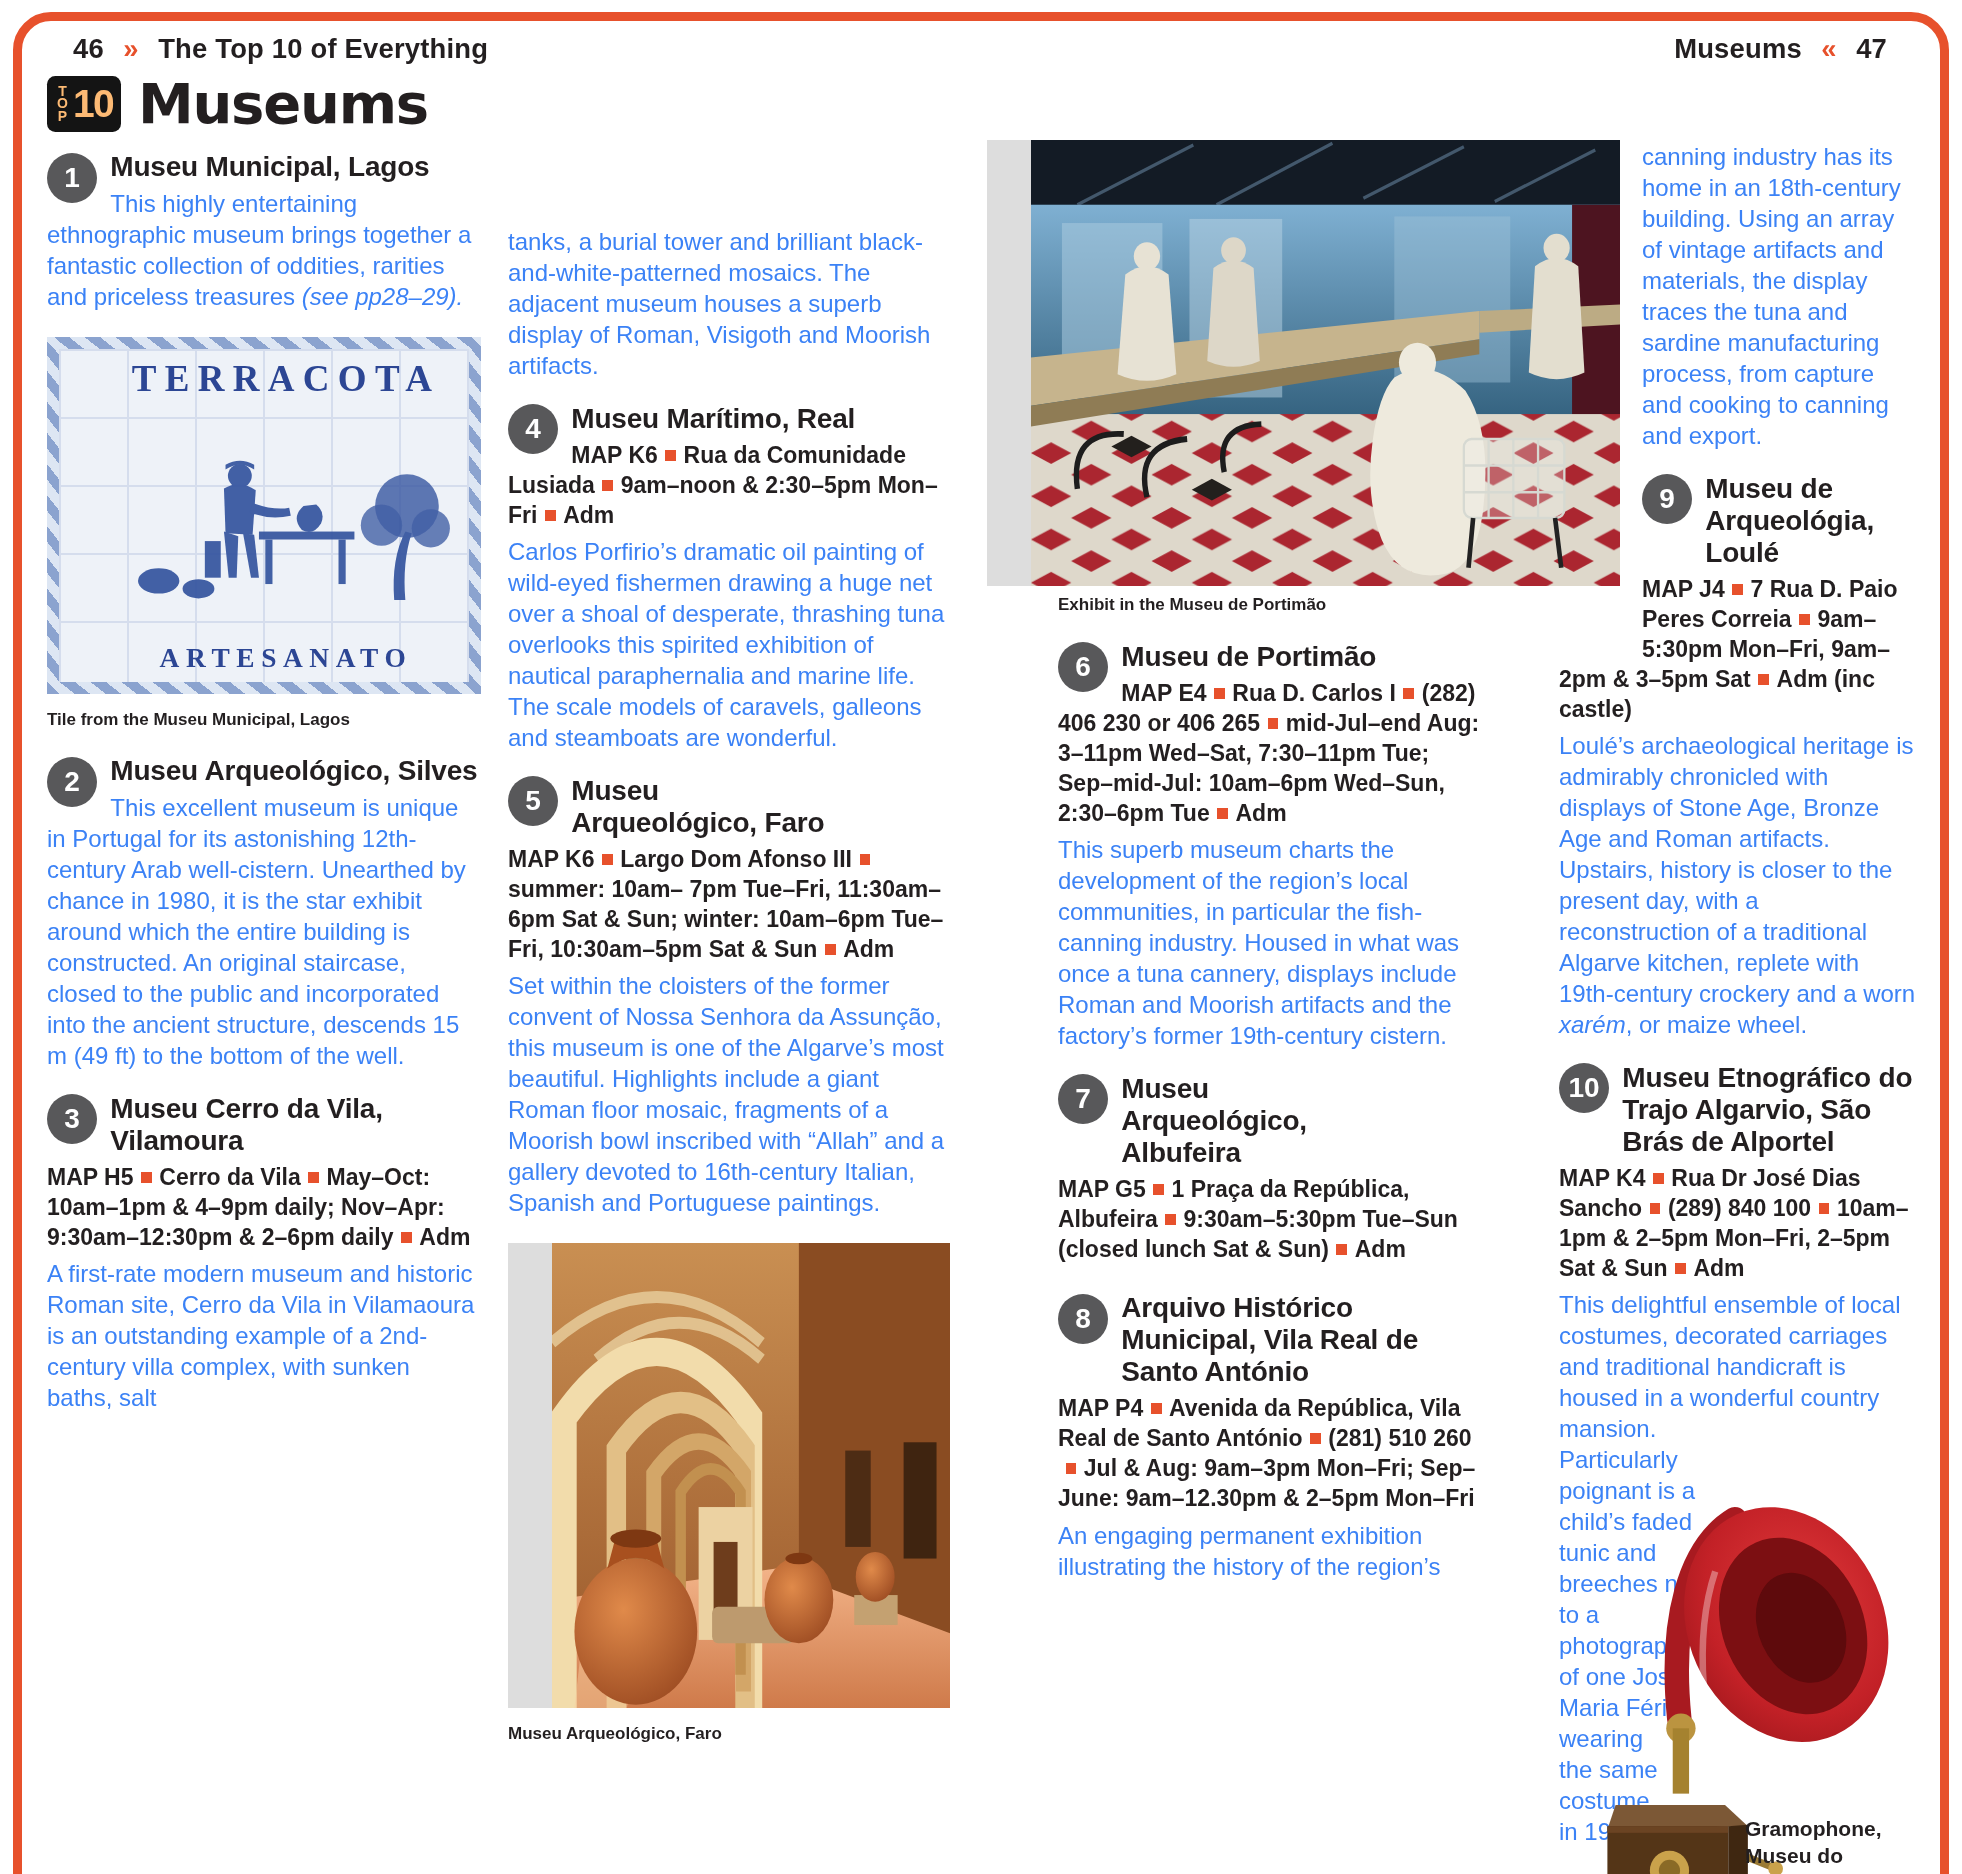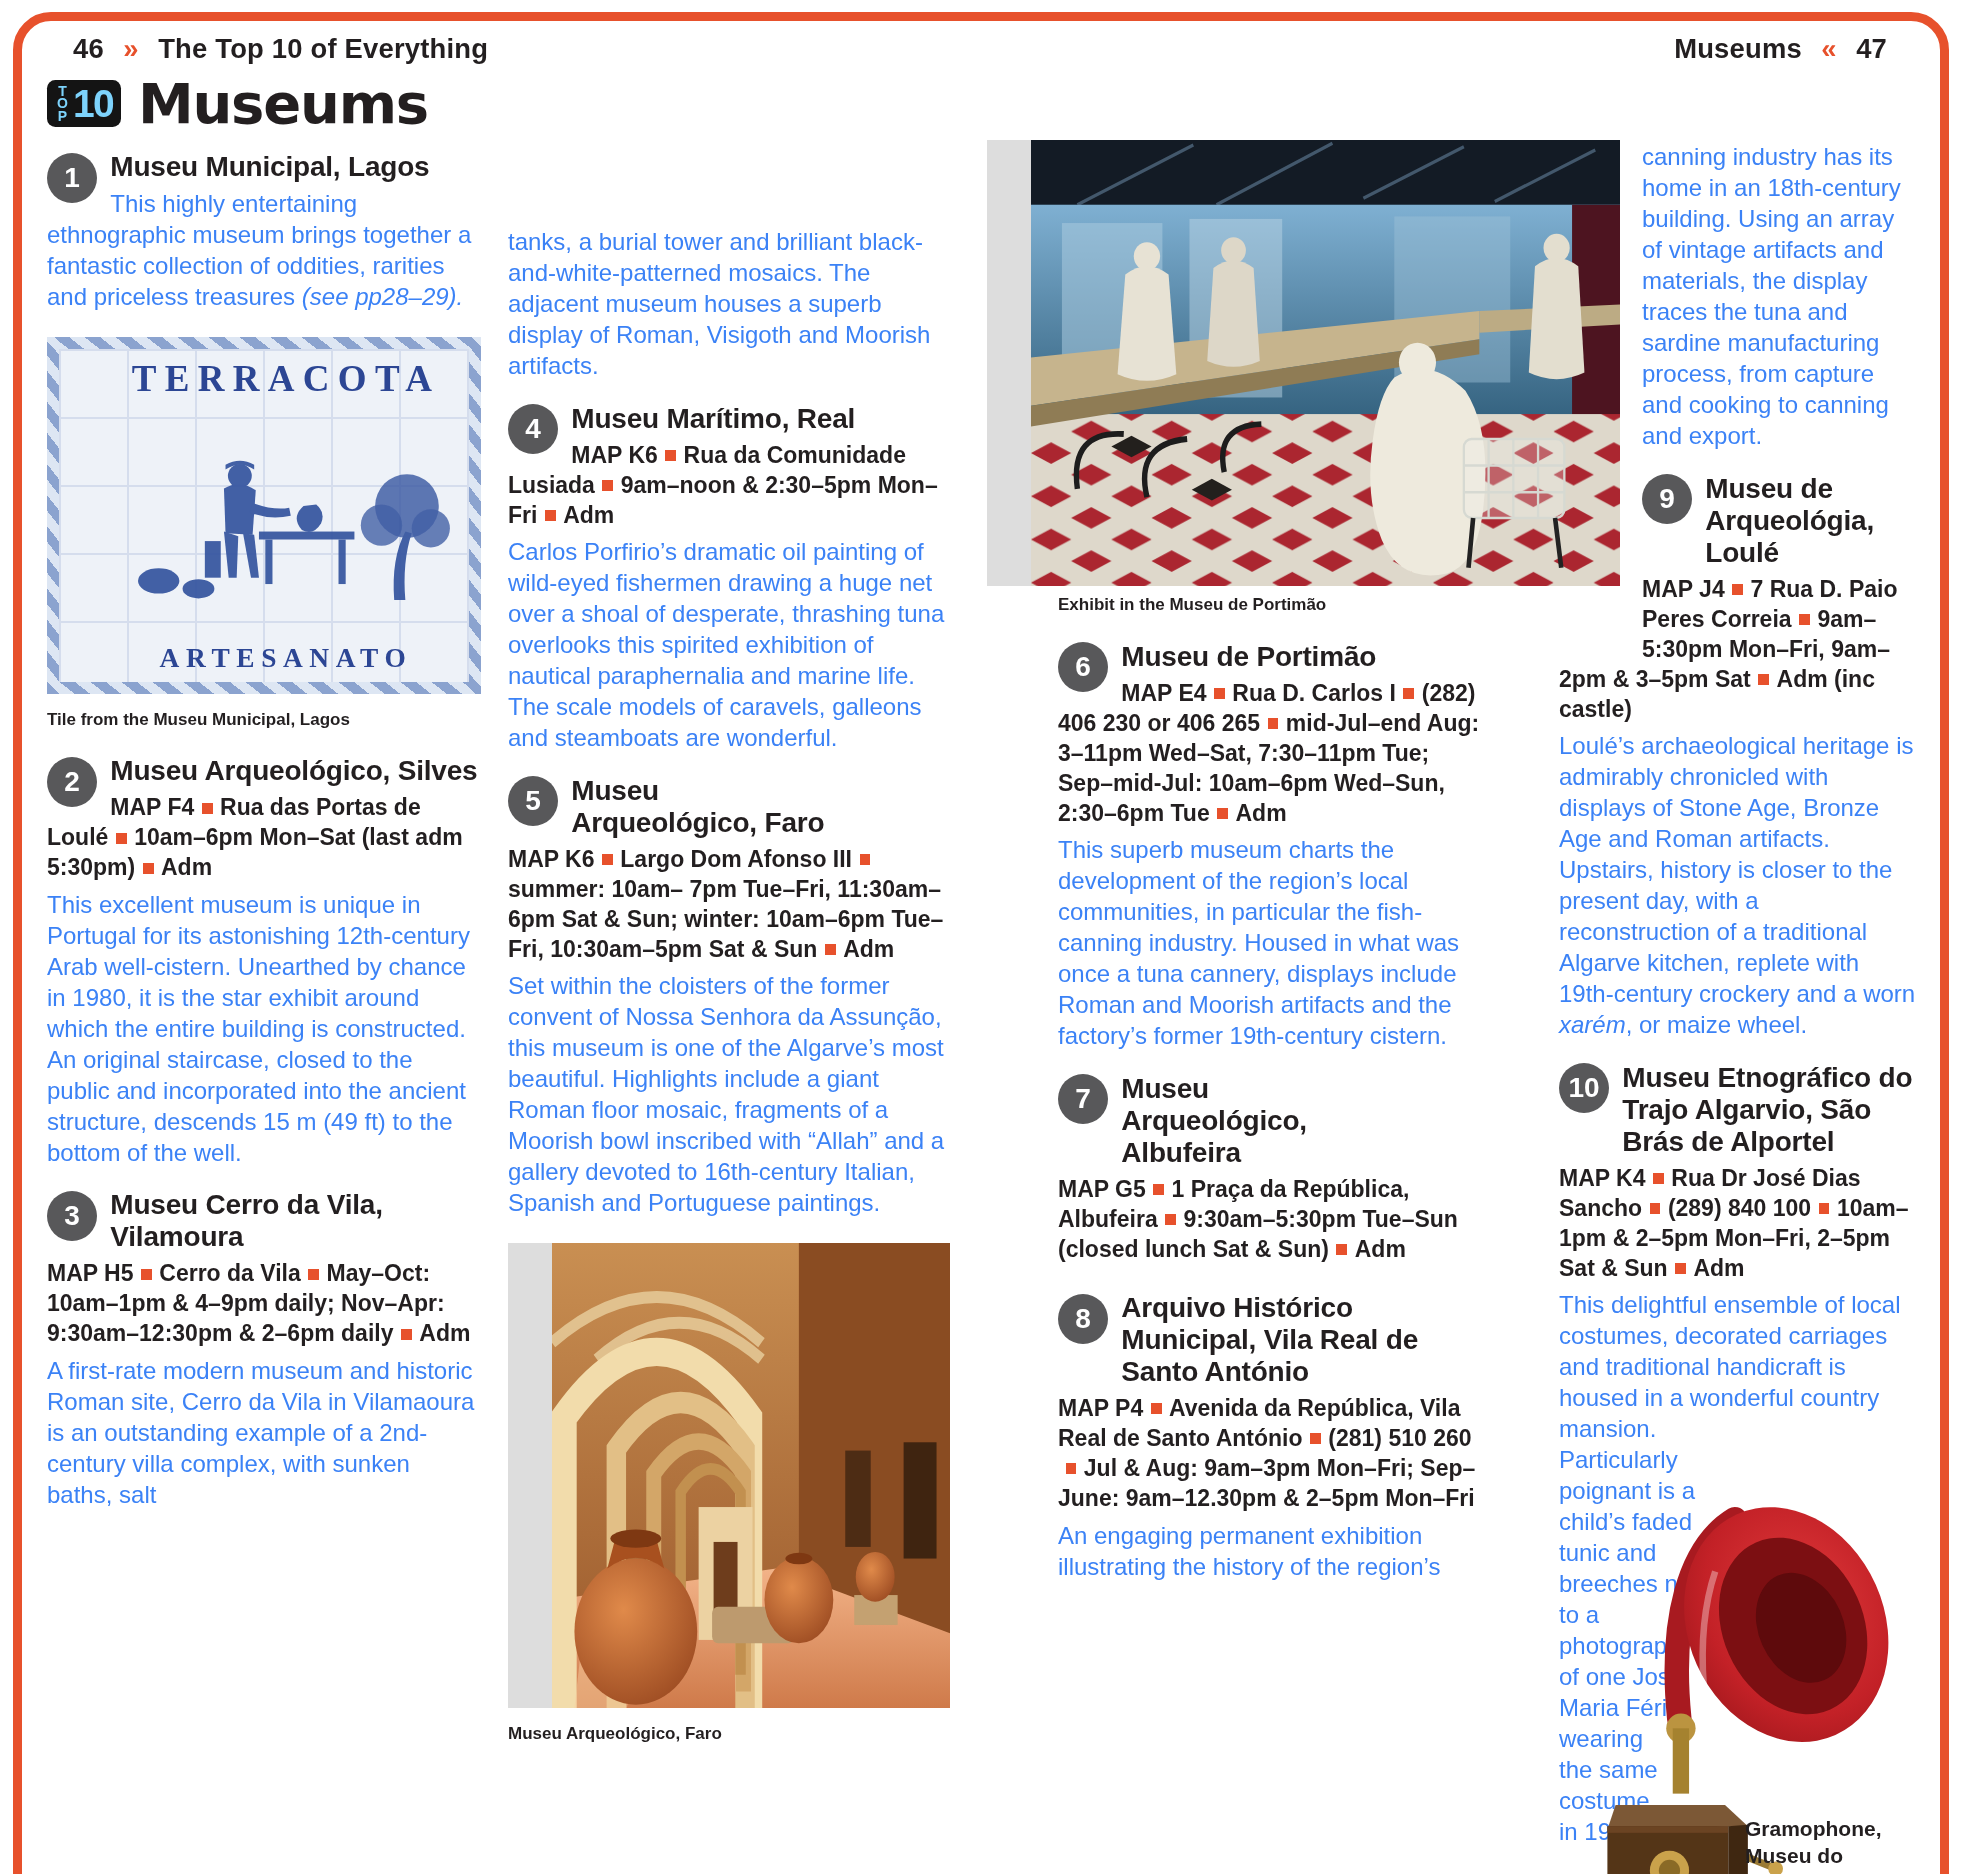--- a/index.html
+++ b/index.html
@@ -22,22 +22,22 @@
 
   
   .hdr { position: absolute; top: 33px; font-size: 27.4px; font-weight: bold; letter-spacing: 0.2px; }
   .hdr-left { left: 73px; }
   .hdr-right { right: 76px; }
   .hdr .sep { color: #e7512c; margin: 0 11.6px; font-weight: bold; }
 
   
   .title-row { position: absolute; left: 47px; top: 71px; display: flex; align-items: center; gap: 16.6px; }
   .badge {
-    background: #141414; color: #7dd3fc; border-radius: 8.3px;
-    height: 47px; display: flex; align-items: center; padding: 0 8.3px 0 7.5px;
+    background: #141414; color: #fdba74; border-radius: 8.3px;
+    height: 56px; display: flex; align-items: center; padding: 0 8.3px 0 7.5px;
   }
   .badge .bt {
     display: inline-block; width: 16px; font-size: 14px; line-height: 12.5px;
     font-weight: bold; word-break: break-all; text-align: center; margin-right: 2.5px;
   }
   .badge .bn { font-size: 39px; font-weight: bold; letter-spacing: -1.7px; }
   h1.page-title {
     font-size: 56px; font-weight: bold; letter-spacing: -1.2px;
     font-family: "DejaVu Sans", "Liberation Sans", sans-serif;
   }
@@ -221,21 +221,20 @@
         </svg>
       </div>
       <div class="tile-word bottom">ARTESANATO</div>
     </div>
     <figcaption class="caption">Tile from the Museu Municipal, Lagos</figcaption>
   </figure>
 
   <section class="item">
     <div class="circle">2</div>
     <h3 class="item-title">Museu Arqueológico, Silves</h3>
-    <p class="info"><span>MAP F4</span><span class="bullet"></span><span>Rua das Portas de Loulé</span><span class="bullet"></span><span>10am–6pm Mon–Sat (last adm 5:30pm)</span><span class="bullet"></span><span>Adm</span></p>
     <p class="body">This excellent museum is unique in Portugal for its astonishing 12th-century Arab well-cistern. Unearthed by chance in 1980, it is the star exhibit around which the entire building is constructed. An original staircase, closed to the public and incorporated into the ancient structure, descends 15 m (49 ft) to the bottom of the well.</p>
   </section>
 
   <section class="item">
     <div class="circle">3</div>
     <h3 class="item-title">Museu Cerro da Vila, Vilamoura</h3>
     <p class="info"><span>MAP H5</span><span class="bullet"></span><span>Cerro da Vila</span><span class="bullet"></span><span>May–Oct: 10am–1pm &amp; 4–9pm daily; Nov–Apr: 9:30am–12:30pm &amp; 2–6pm daily</span><span class="bullet"></span><span>Adm</span></p>
     <p class="body">A first-rate modern museum and historic Roman site, Cerro da Vila in Vilamaoura is an outstanding example of a 2nd-century villa complex, with sunken baths, salt</p>
   </section>
 </div>

